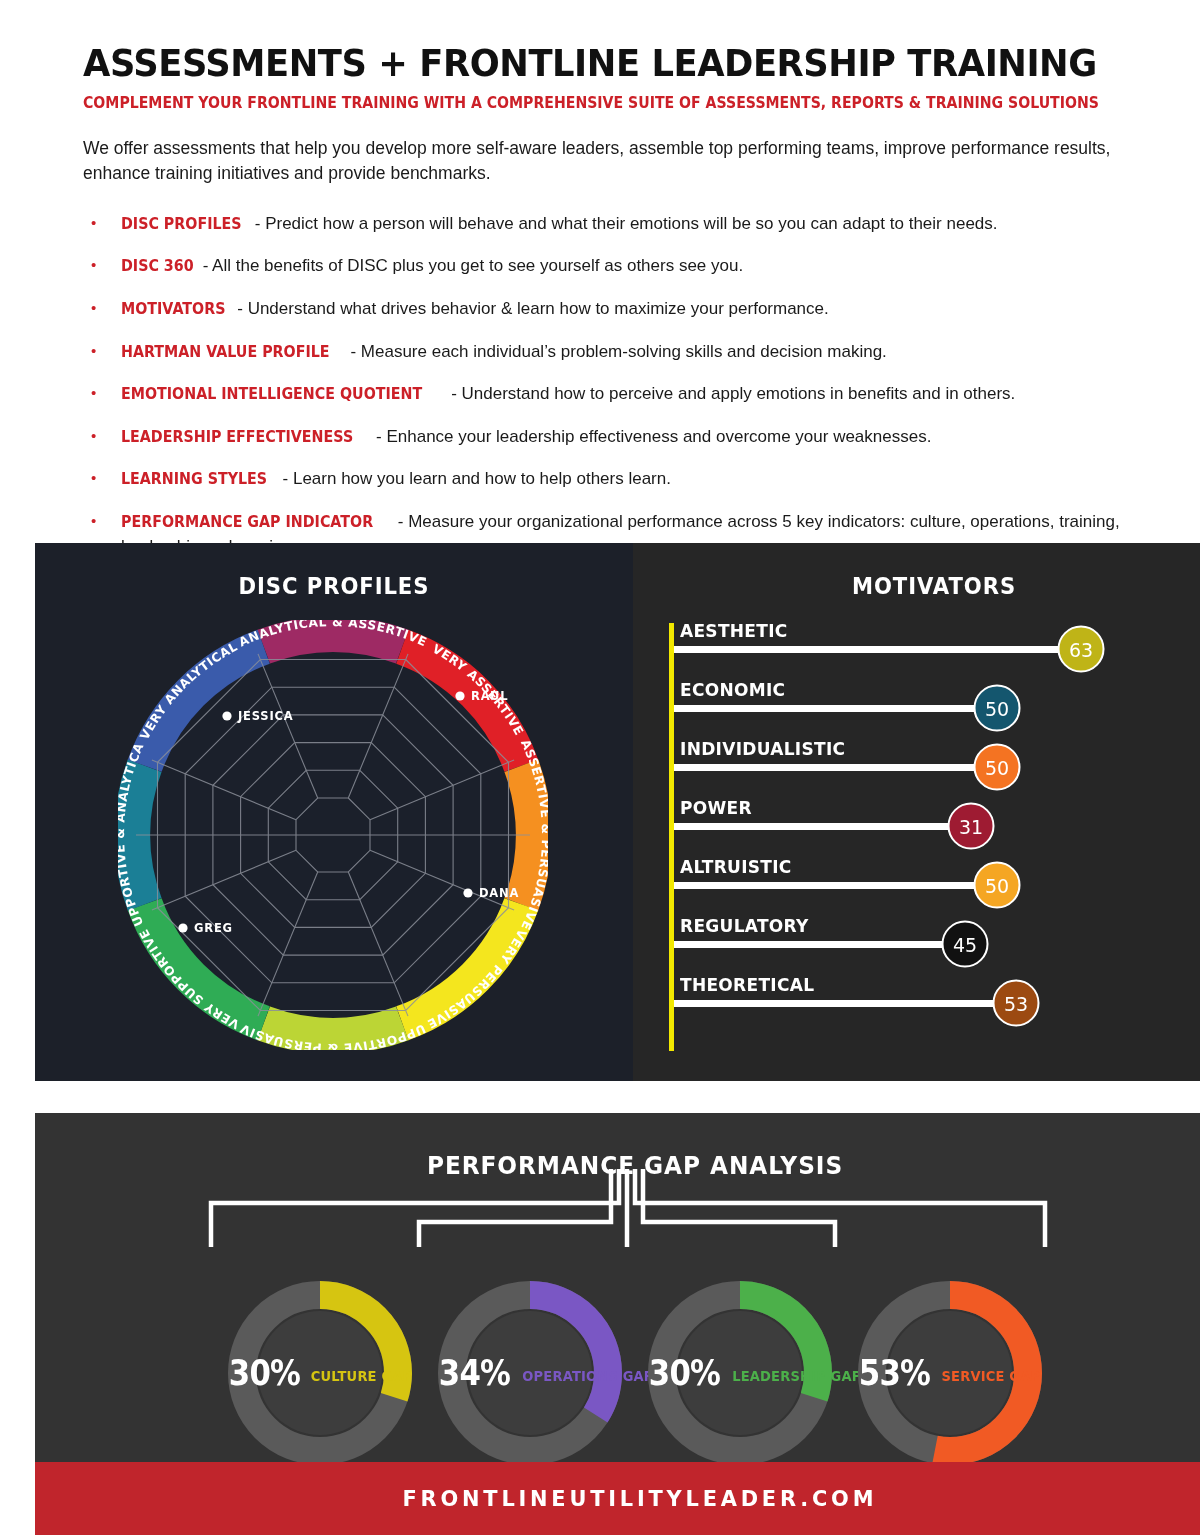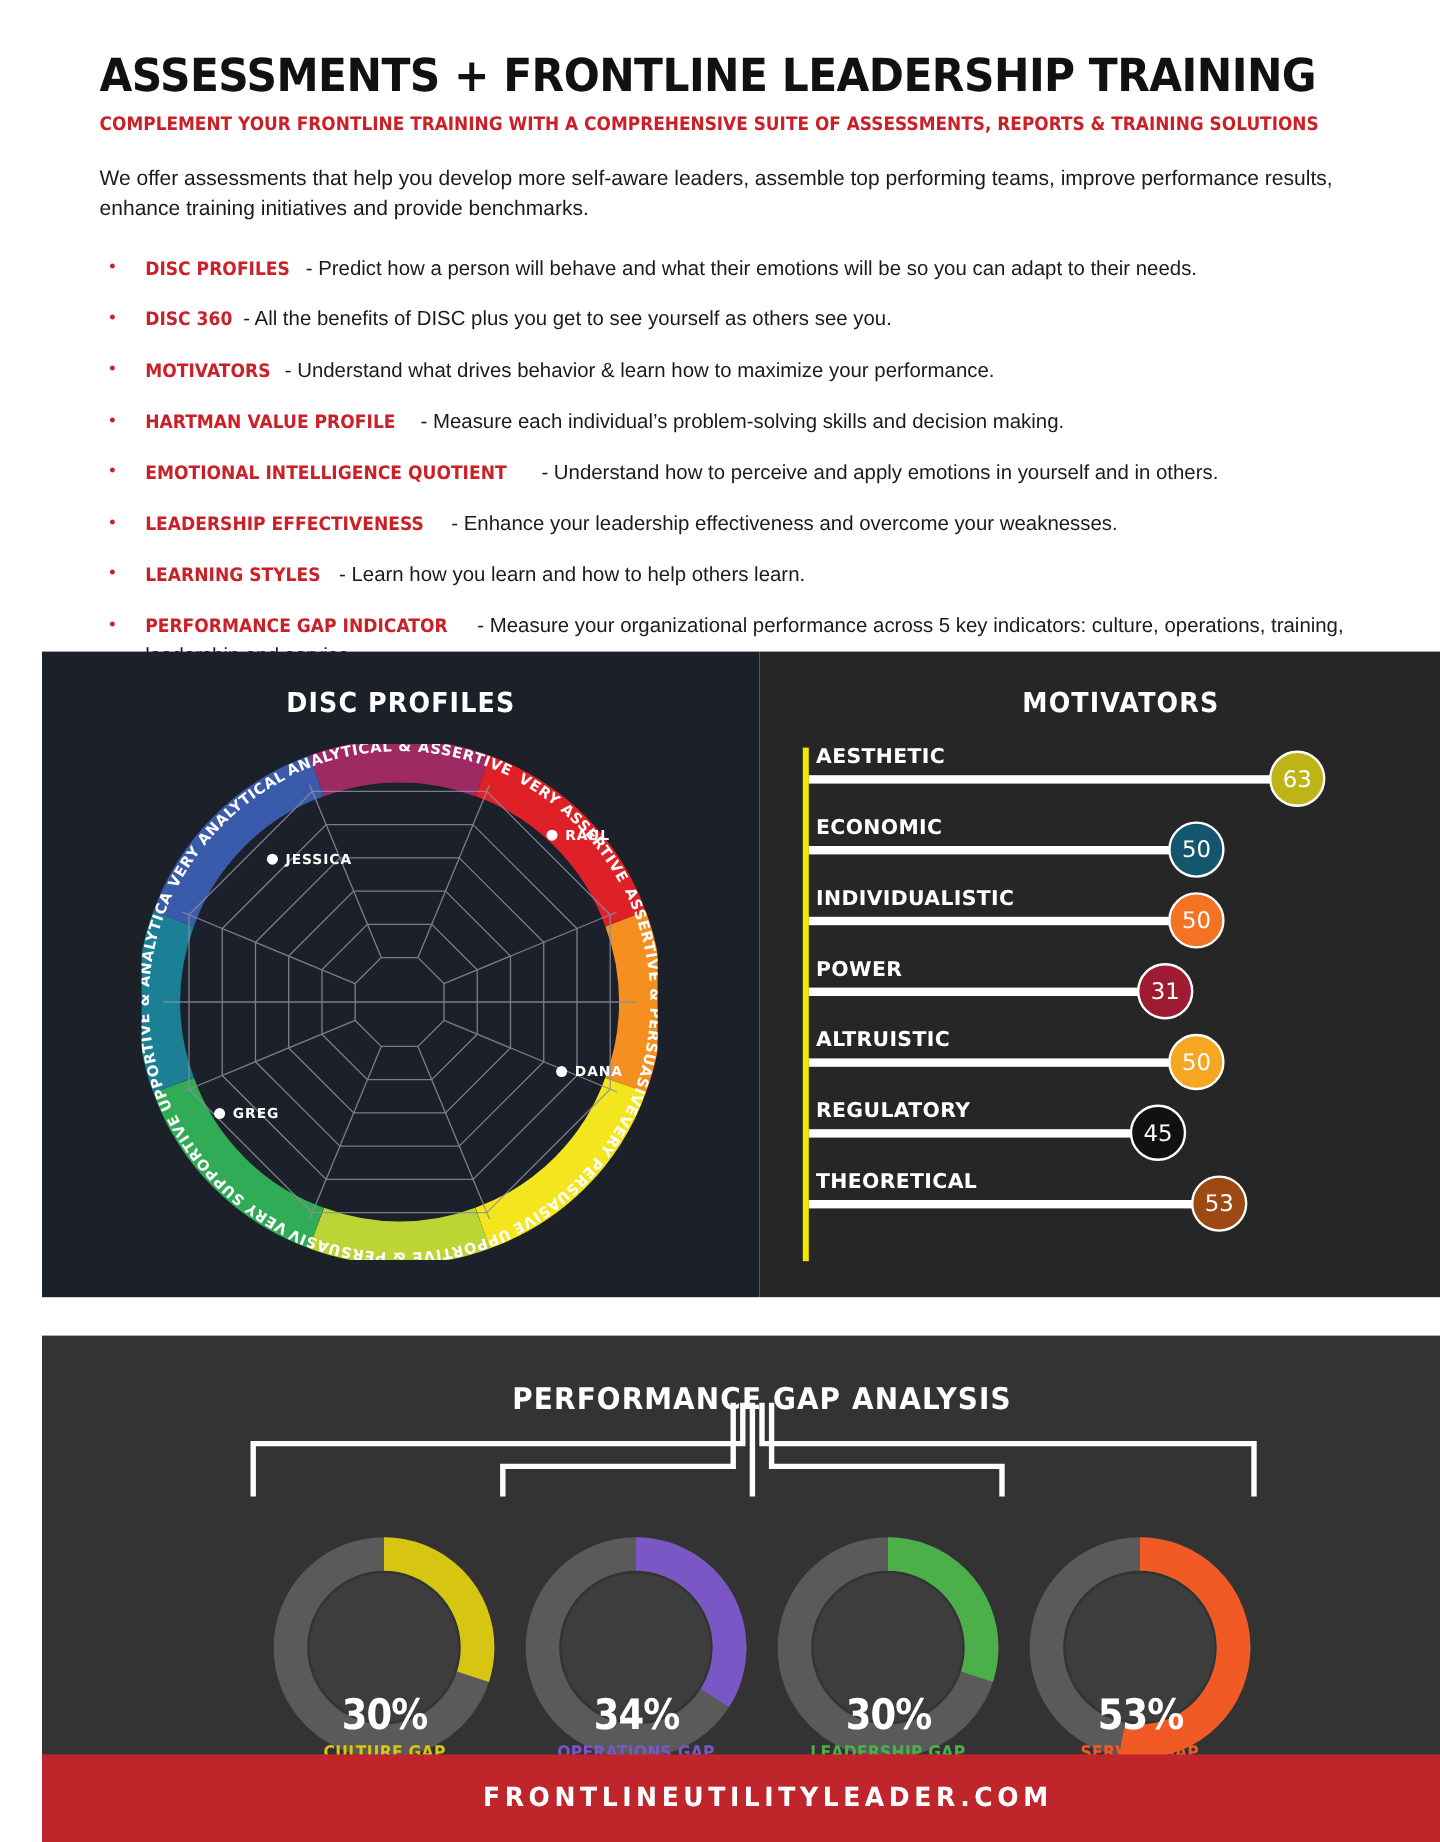--- a/index.html
+++ b/index.html
@@ -182,22 +182,22 @@
     gap:18px;
   }
   .donut {
     position:relative;
     width:192px; height:192px;
   }
   .donut svg { display:block; }
   .donut-center {
     position:absolute;
     left:0; top:0; width:192px; height:192px;
-    display:flex; flex-direction:column;
-    align-items:center; justify-content:flex-end;
+    display:flex; flex-direction:row;
+    align-items:center; justify-content:space-between;
   }
   .donut-pct {
     font-family:"DejaVu Sans", sans-serif;
     font-weight:700;
     font-size:35px;
     color:#ffffff;
     line-height:1;
     transform:scaleX(0.88);
     letter-spacing:-1px;
   }
@@ -250,21 +250,21 @@
         <div class="bullet-row">
           <span class="bullet-dot">•</span>
           <span class="bullet-text"><span class="bullet-term">MOTIVATORS</span><span> - Understand what drives behavior &amp; learn how to maximize your performance.</span></span>
         </div>
         <div class="bullet-row">
           <span class="bullet-dot">•</span>
           <span class="bullet-text"><span class="bullet-term">HARTMAN VALUE PROFILE</span><span> - Measure each individual’s problem-solving skills and decision making.</span></span>
         </div>
         <div class="bullet-row">
           <span class="bullet-dot">•</span>
-          <span class="bullet-text"><span class="bullet-term">EMOTIONAL INTELLIGENCE QUOTIENT</span><span> - Understand how to perceive and apply emotions in yourself and in others.</span></span>
+          <span class="bullet-text"><span class="bullet-term">EMOTIONAL INTELLIGENCE QUOTIENT</span><span> - Understand how to perceive and apply emotions in benefits and in others.</span></span>
         </div>
         <div class="bullet-row">
           <span class="bullet-dot">•</span>
           <span class="bullet-text"><span class="bullet-term">LEADERSHIP EFFECTIVENESS</span><span> - Enhance your leadership effectiveness and overcome your weaknesses.</span></span>
         </div>
         <div class="bullet-row">
           <span class="bullet-dot">•</span>
           <span class="bullet-text"><span class="bullet-term">LEARNING STYLES</span><span> - Learn how you learn and how to help others learn.</span></span>
         </div>
         <div class="bullet-row">

